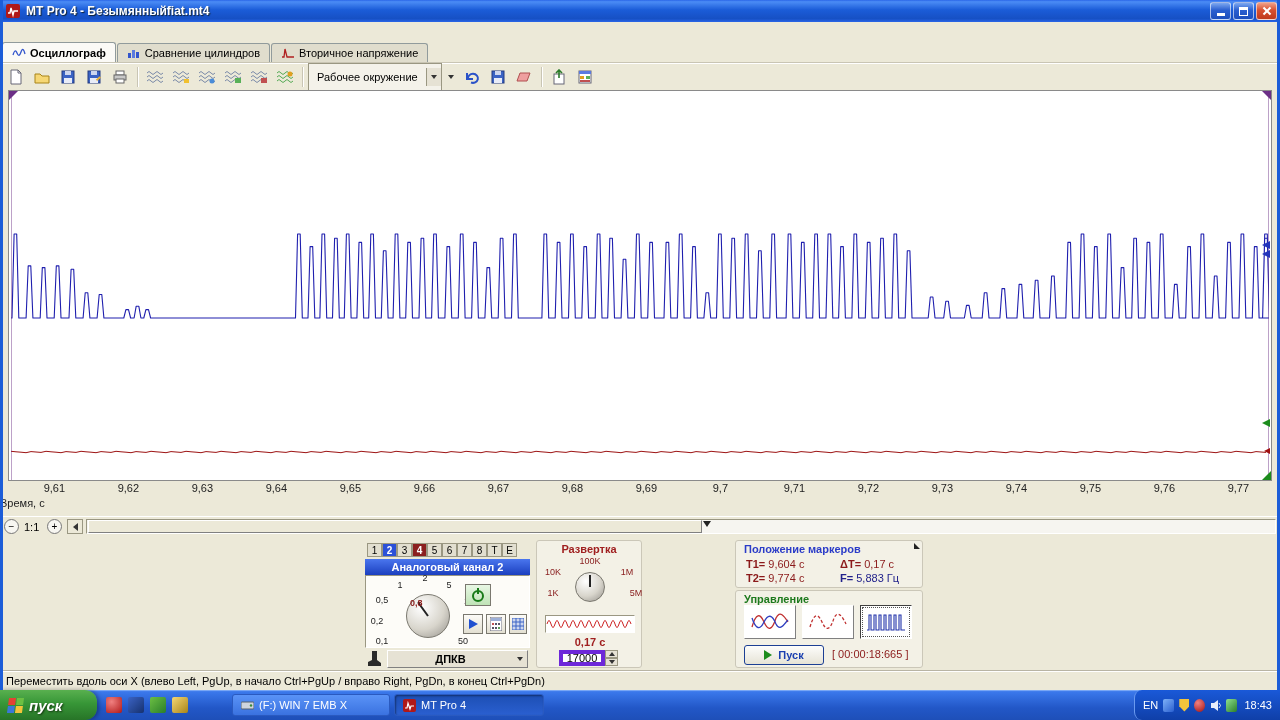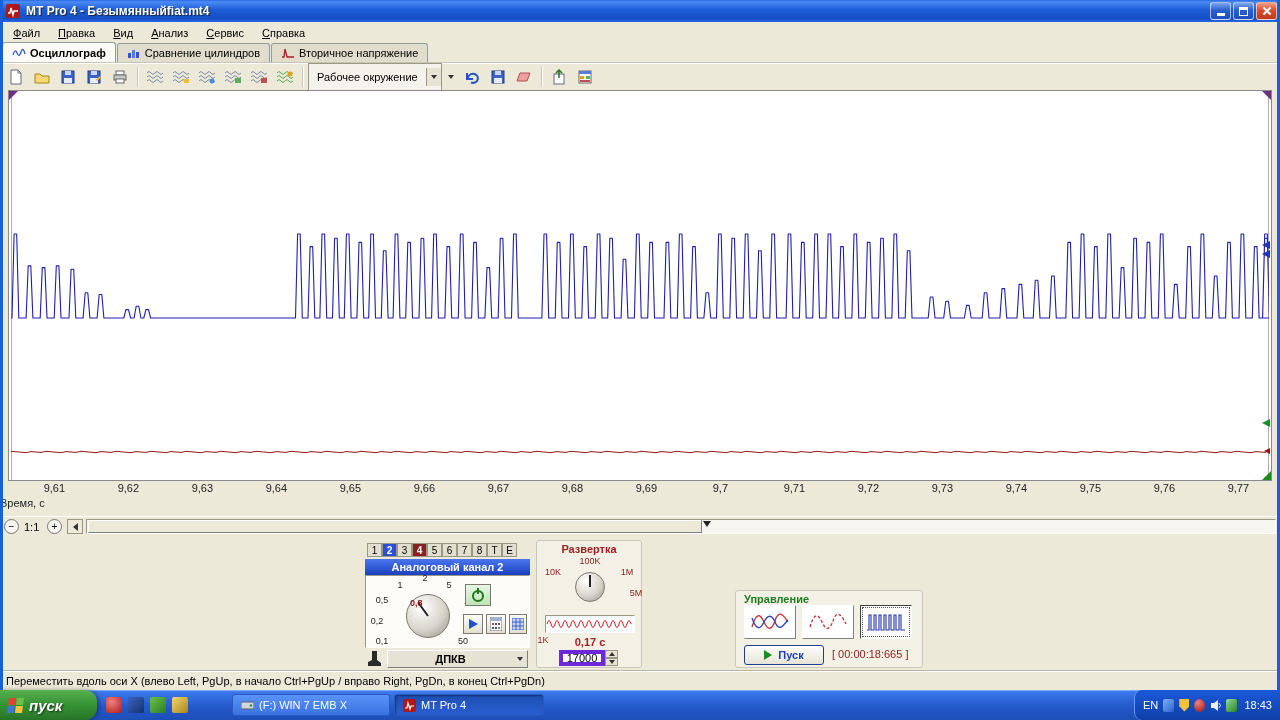--- a/index.html
+++ b/index.html
@@ -140,28 +140,20 @@
         </div>
       <div class="winbtn close">
           <div class="glyph-close">
             <i></i>
             <i></i>
           </div>
         </div>
     </div>
   </div>
 
-  <div class="menubar">
-    <span class="menu-item">Файл</span>
-    <span class="menu-item">Правка</span>
-    <span class="menu-item">Вид</span>
-    <span class="menu-item">Анализ</span>
-    <span class="menu-item">Сервис</span>
-    <span class="menu-item">Справка</span>
-  </div>
 
   <div class="tabrow">
     <div class="doctab on">
       <svg width="14" height="12">
           <path d="M1,8 Q3,1 5,6 T9,5 T13,7" stroke="#3355cc" fill="none" stroke-width="1.3"></path>
         </svg>
       <span>Осциллограф</span>
     </div>
     <div class="doctab">
       <svg width="14" height="12">
@@ -414,21 +406,21 @@
               <span class="tri-d small"></span>
             </span>
         </div>
       </div>
     </div>
 
     <div id="sw-panel" class="panel">
       <div class="ptitle red-t" style="left:0;width:100%;text-align:center">Развертка</div>
       <div id="sw-zone">
         <div id="sw-knob-labels" style="position:absolute;left:0;top:0;width:100%;height:100%">
-            <span class="klabel red" style="left: 6px; top: 40px; margin-top: 47px;">1K</span>
+            <span class="klabel red" style="left: 16px; top: 40px;">1K</span>
             <span class="klabel red" style="left: 16px; top: 19px;">10K</span>
             <span class="klabel red" style="left: 53px; top: 8px;">100K</span>
             <span class="klabel red" style="left: 90px; top: 19px;">1M</span>
             <span class="klabel red" style="left: 99px; top: 40px;">5M</span>
           </div>
         <div class="knob" style="left:38px;top:19px;width:30px;height:30px">
           <div class="kpointer" style="height:12px;transform:translate(-50%,-100%) rotate(0deg)"></div>
         </div>
       </div>
       <div id="sw-strip">
@@ -444,20 +436,28 @@
               <span class="tri-u"></span>
             </div>
           <div>
               <span class="tri-d small"></span>
             </div>
         </div>
       </div>
     </div>
 
 
+    <div id="mk-panel" class="panel">
+      <div class="ptitle blue-t">Положение маркеров</div>
+      <div class="corner-tri"></div>
+      <div class="mval" style="left:10px;top:17px"><b>T1=</b> <span>9,604 с</span></div>
+      <div class="mval" style="left:104px;top:17px"><b>ΔT=</b> <span>0,17 с</span></div>
+      <div class="mval" style="left:10px;top:31px"><b>T2=</b> <span>9,774 с</span></div>
+      <div class="mval navy" style="left:104px;top:31px"><b>F=</b> <span>5,883 Гц</span></div>
+    </div>
 
     <div id="ct-panel" class="panel">
       <div class="ptitle green-t">Управление</div>
       <div class="mode-btn" style="left:8px">
         <svg width="40" height="24">
             <path d="M2,17 C6,3 10,3 14,12 C18,21 22,21 26,8 C30,0 34,6 38,12" stroke="#c03030" fill="none" stroke-width="1.3"></path>
             <path d="M2,8 C6,20 10,20 14,12 C18,4 22,4 26,14 C30,22 34,14 38,10" stroke="#3040c0" fill="none" stroke-width="1.3"></path>
           </svg>
       </div>
       <div class="mode-btn" style="left:66px">

